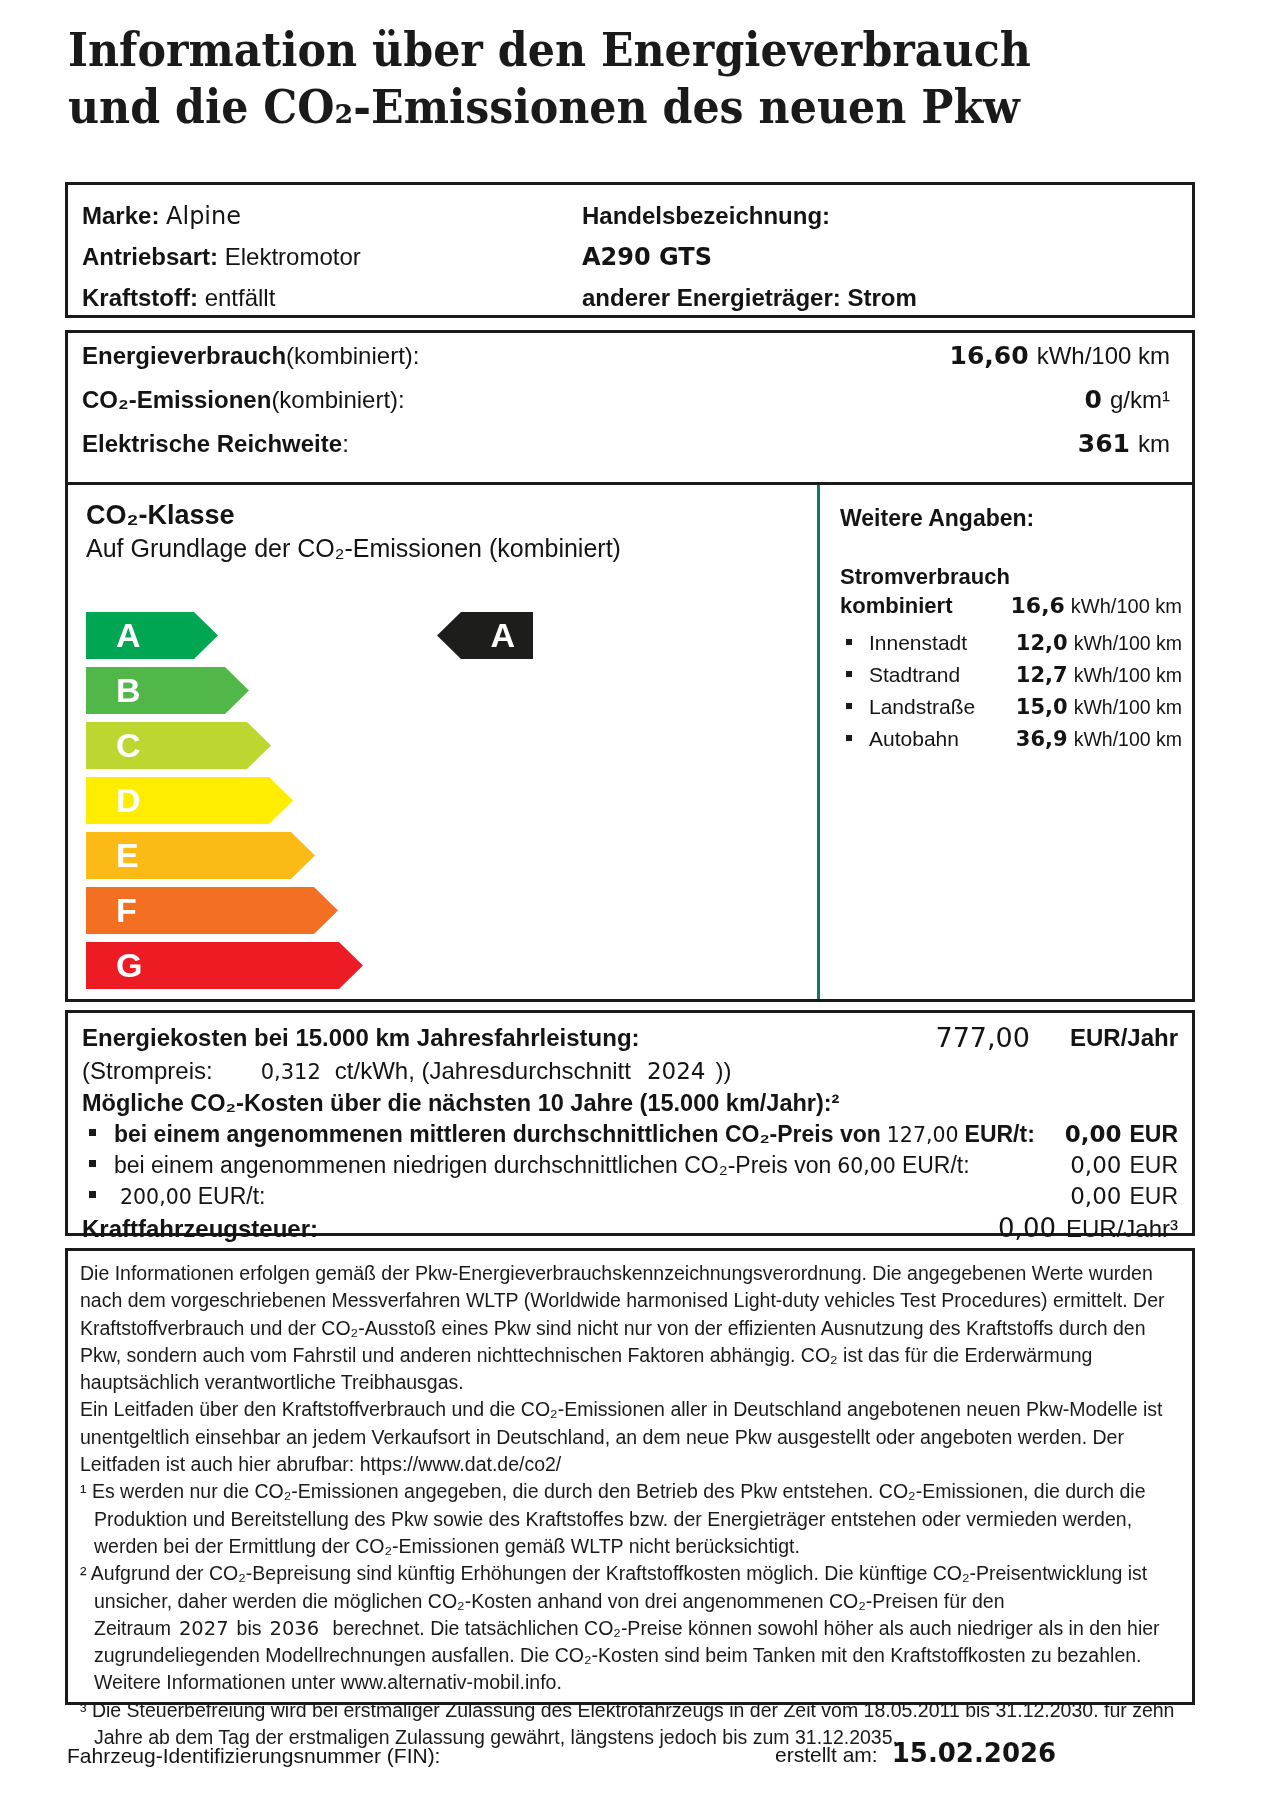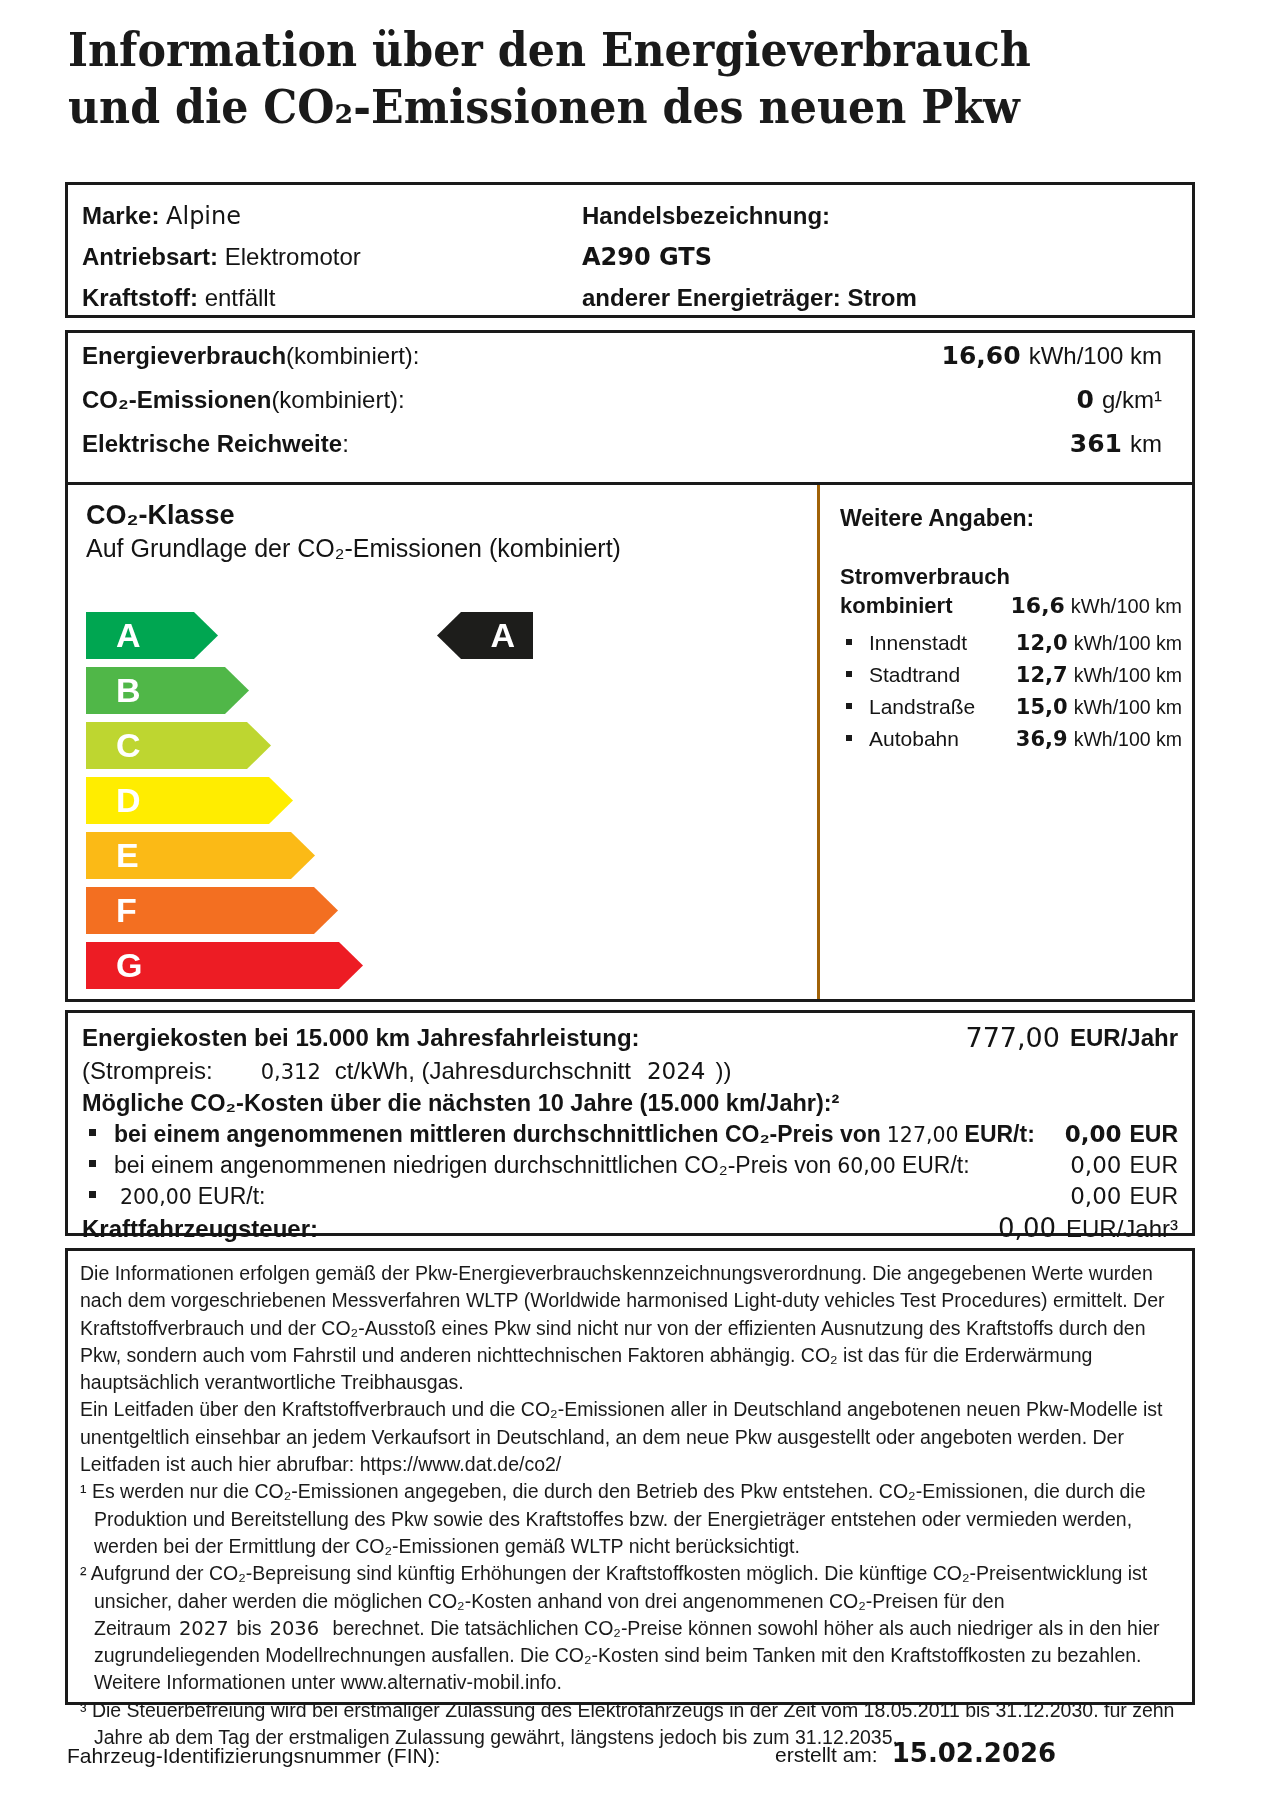--- a/index.html
+++ b/index.html
@@ -24,29 +24,29 @@
 
   
   .box1 { top:182px; height:136px; padding:10px 0 0 14px;
           display:grid; grid-template-columns:500px 1fr; grid-auto-rows:41px;
           font-size:24px; align-items:center; }
   .lbl { font-weight:700; }
   .box1 .cell { white-space:nowrap; }
   .box1 .light { font-weight:400; }
 
   
-  .box2 { top:330px; height:194px; padding:8px 30px 0 14px; font-size:24px; }
+  .box2 { top:330px; height:194px; padding:8px 22px 0 14px; font-size:24px; }
   .crow { display:flex; align-items:baseline; height:44px; }
   .crow .suffix { font-weight:400; }
   .crow .val { margin-left:auto; font-weight:700; font-size:25px; }
   .crow .unit { font-weight:400; margin-left:8px; }
 
   
   .box3 { top:482px; height:520px; display:flex; padding:0; }
-  .cell-left { width:752px; border-right:3px solid #a16207; padding:14px 0 0 18px; }
+  .cell-left { width:752px; border-right:3px solid #0f766e; padding:14px 0 0 18px; }
   .co2-heading { font-size:27px; font-weight:700; line-height:32px; }
   .co2-sub { font-size:25px; font-weight:400; line-height:31px; margin-top:2px; }
   .scale { position:relative; margin-top:48px; }
   .class-row { height:47px; margin-bottom:8px; }
   .class-arrow {
     height:47px; display:flex; align-items:center;
     padding-left:30px; color:#ffffff; font-size:34px; font-weight:700;
     clip-path:polygon(0 0, calc(100% - 24px) 0, 100% 50%, calc(100% - 24px) 100%, 0 100%);
   }
   .indicator {
@@ -63,21 +63,21 @@
   .wa-komb .k-val { margin-left:auto; font-weight:700; font-size:22px; }
   .wa-komb .k-unit { font-weight:400; font-size:20px; margin-left:6px; }
   .wa-rows { margin-top:6px; }
   .wa-row { display:flex; align-items:baseline; font-size:21px; line-height:32px; }
   .sq { width:6px; height:6px; background:#1a1a1a; align-self:center; margin:0 17px 2px 6px; flex:none; }
   .wa-row .r-val { margin-left:auto; font-weight:700; min-width:48px; text-align:right; }
   .wa-row .r-unit { font-weight:400; font-size:19.5px; margin-left:6px; }
 
   
   .box4 { top:1010px; height:226px; padding:8px 14px 4px 14px; }
-  .e-row1 { display:flex; align-items:center; line-height:34px; }
+  .e-row1 { display:flex; align-items:center; line-height:34px;gap:30px; }
   .e-row1 .l { font-weight:700; font-size:24px; }
   .e-row1 .v { margin-left:auto; font-size:27px; font-weight:400; }
   .e-row1 .u { font-weight:700; font-size:24px; margin-left:10px; }
   .e-row2 { font-size:24px; font-weight:400; line-height:31px; }
   .e-row2 .sv { font-size:21px; margin:0 14px 0 48px; }
   .e-row2 .yr { font-size:23px; margin:0 10px 0 16px; }
   .e-row3 { font-weight:700; font-size:23.5px; line-height:31px; }
   .e-bullet { display:flex; align-items:baseline; font-size:23px; line-height:30px; }
   .e-bullet .bsq { width:7px; height:7px; background:#1a1a1a; align-self:center; margin:0 18px 4px 7px; flex:none; }
   .e-bullet .price { font-size:20.5px; margin:0 6px; }

